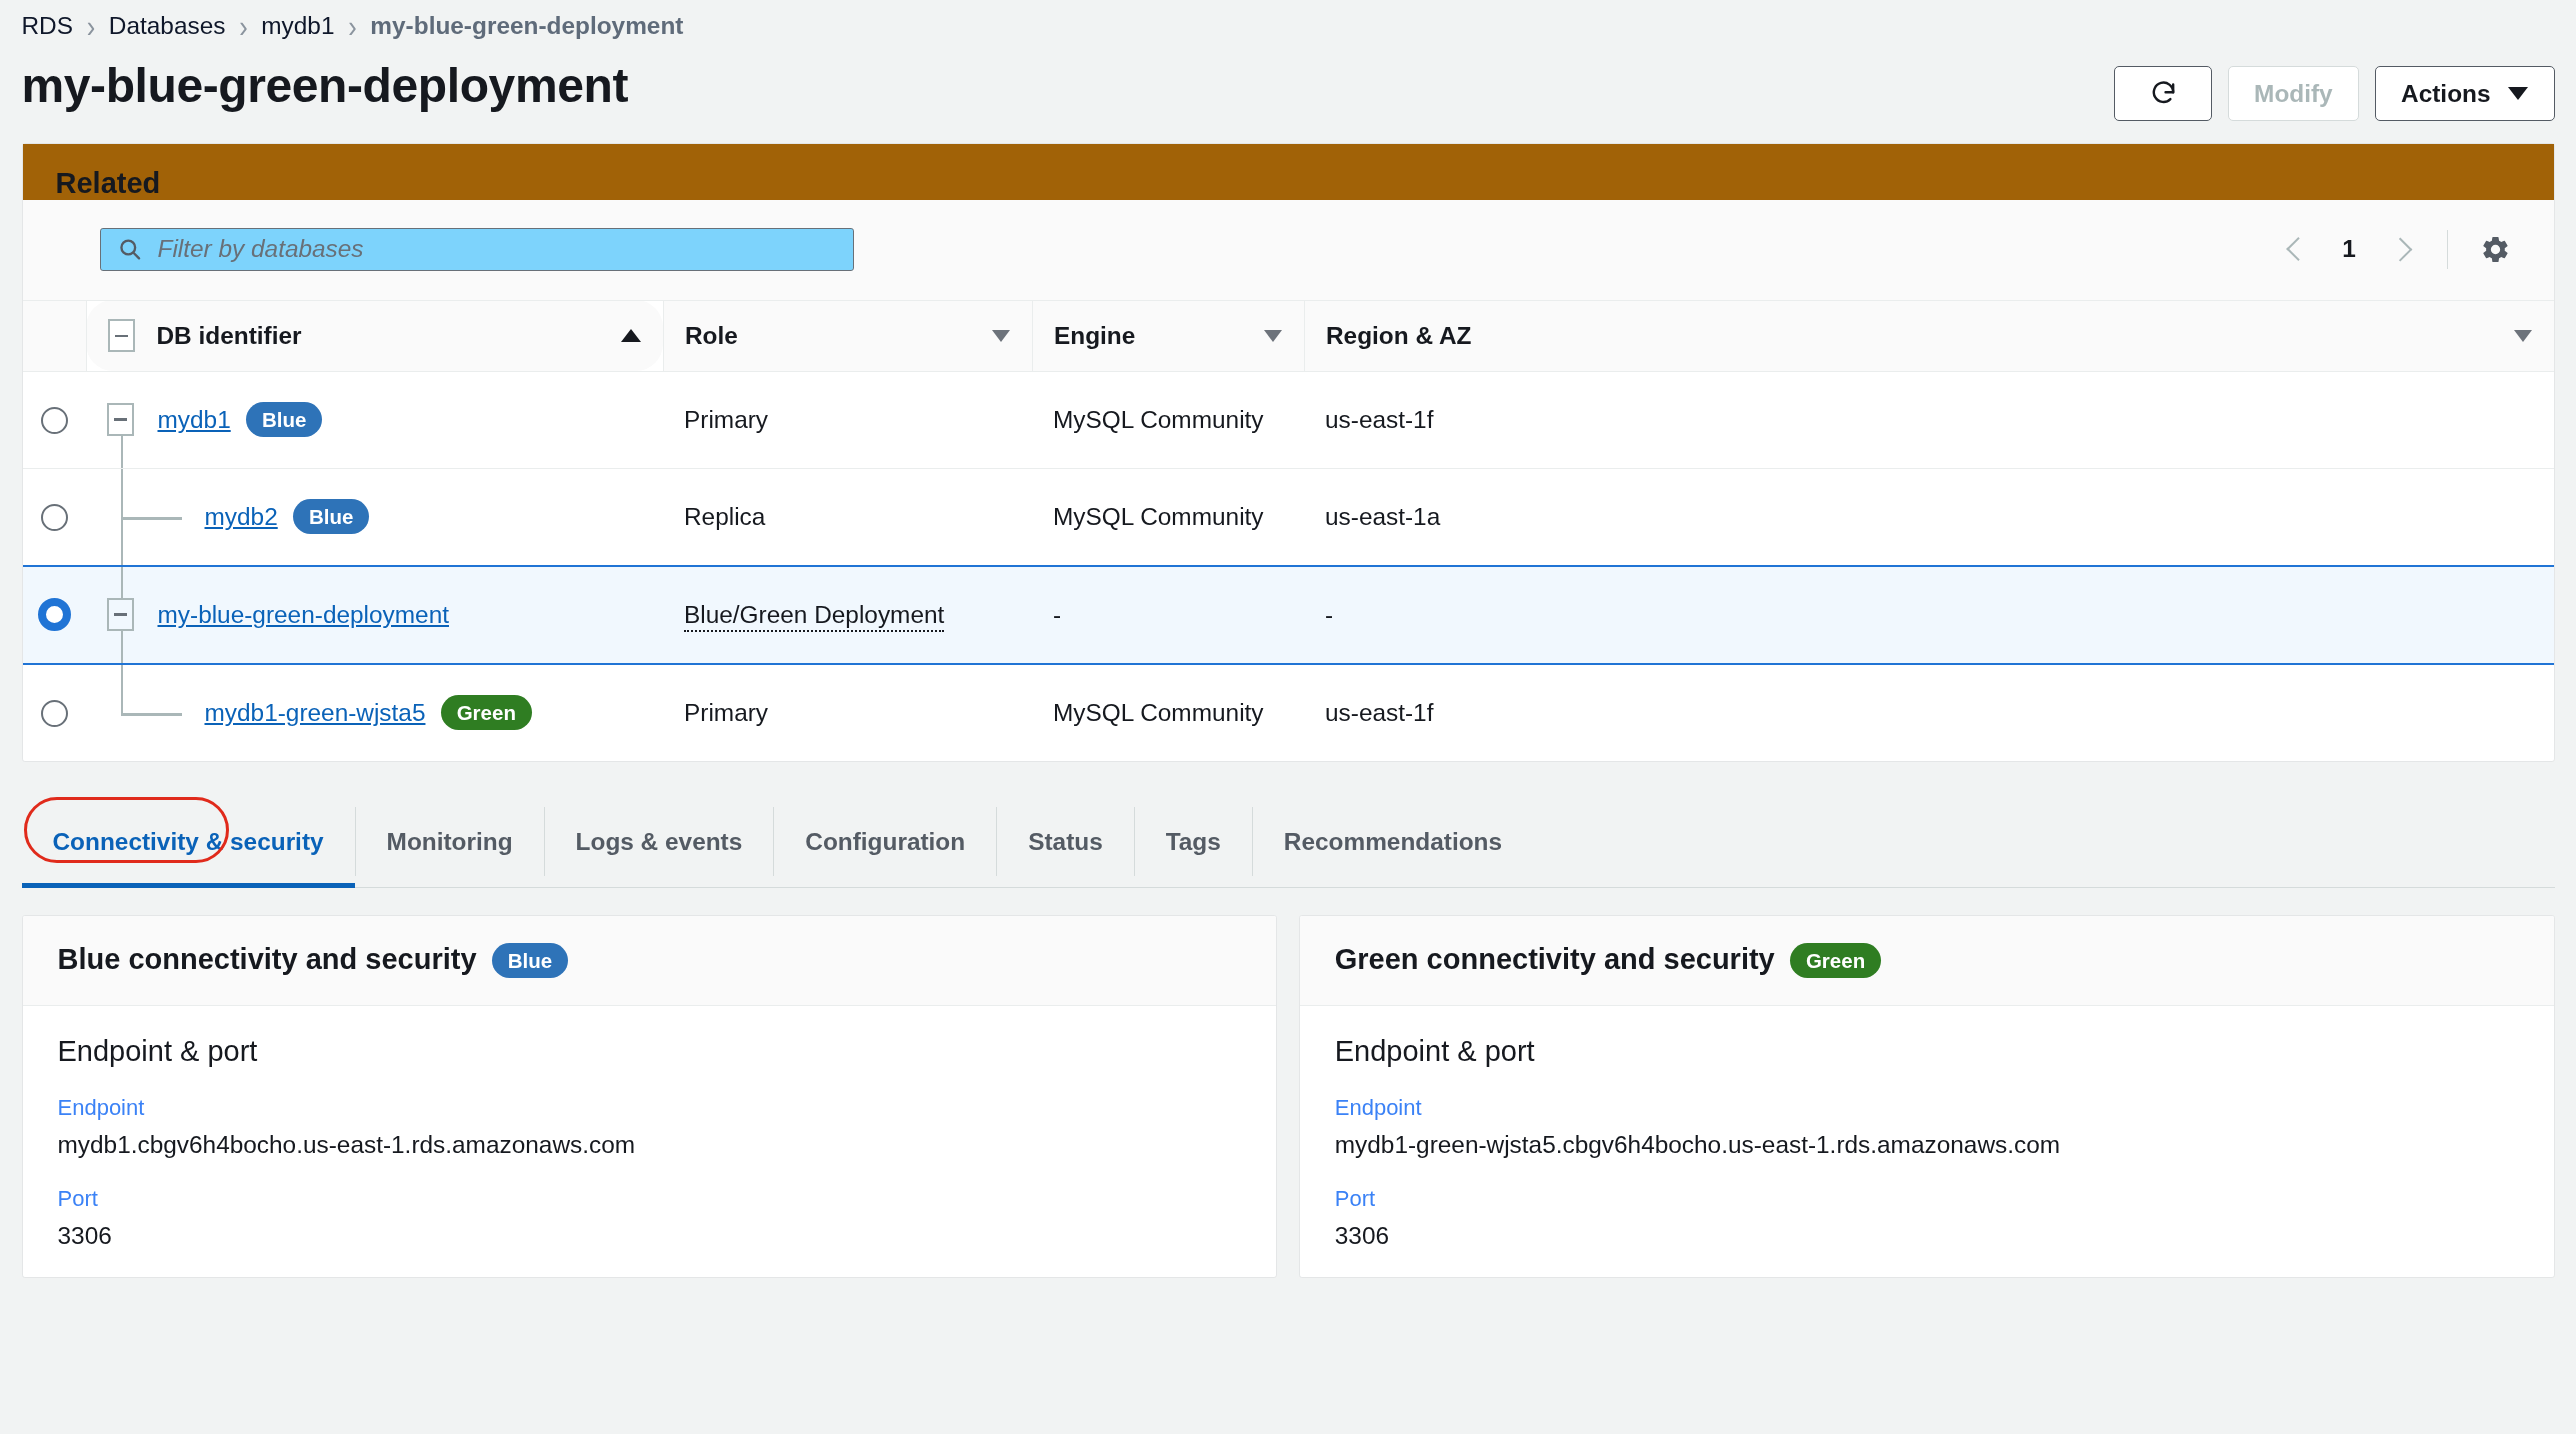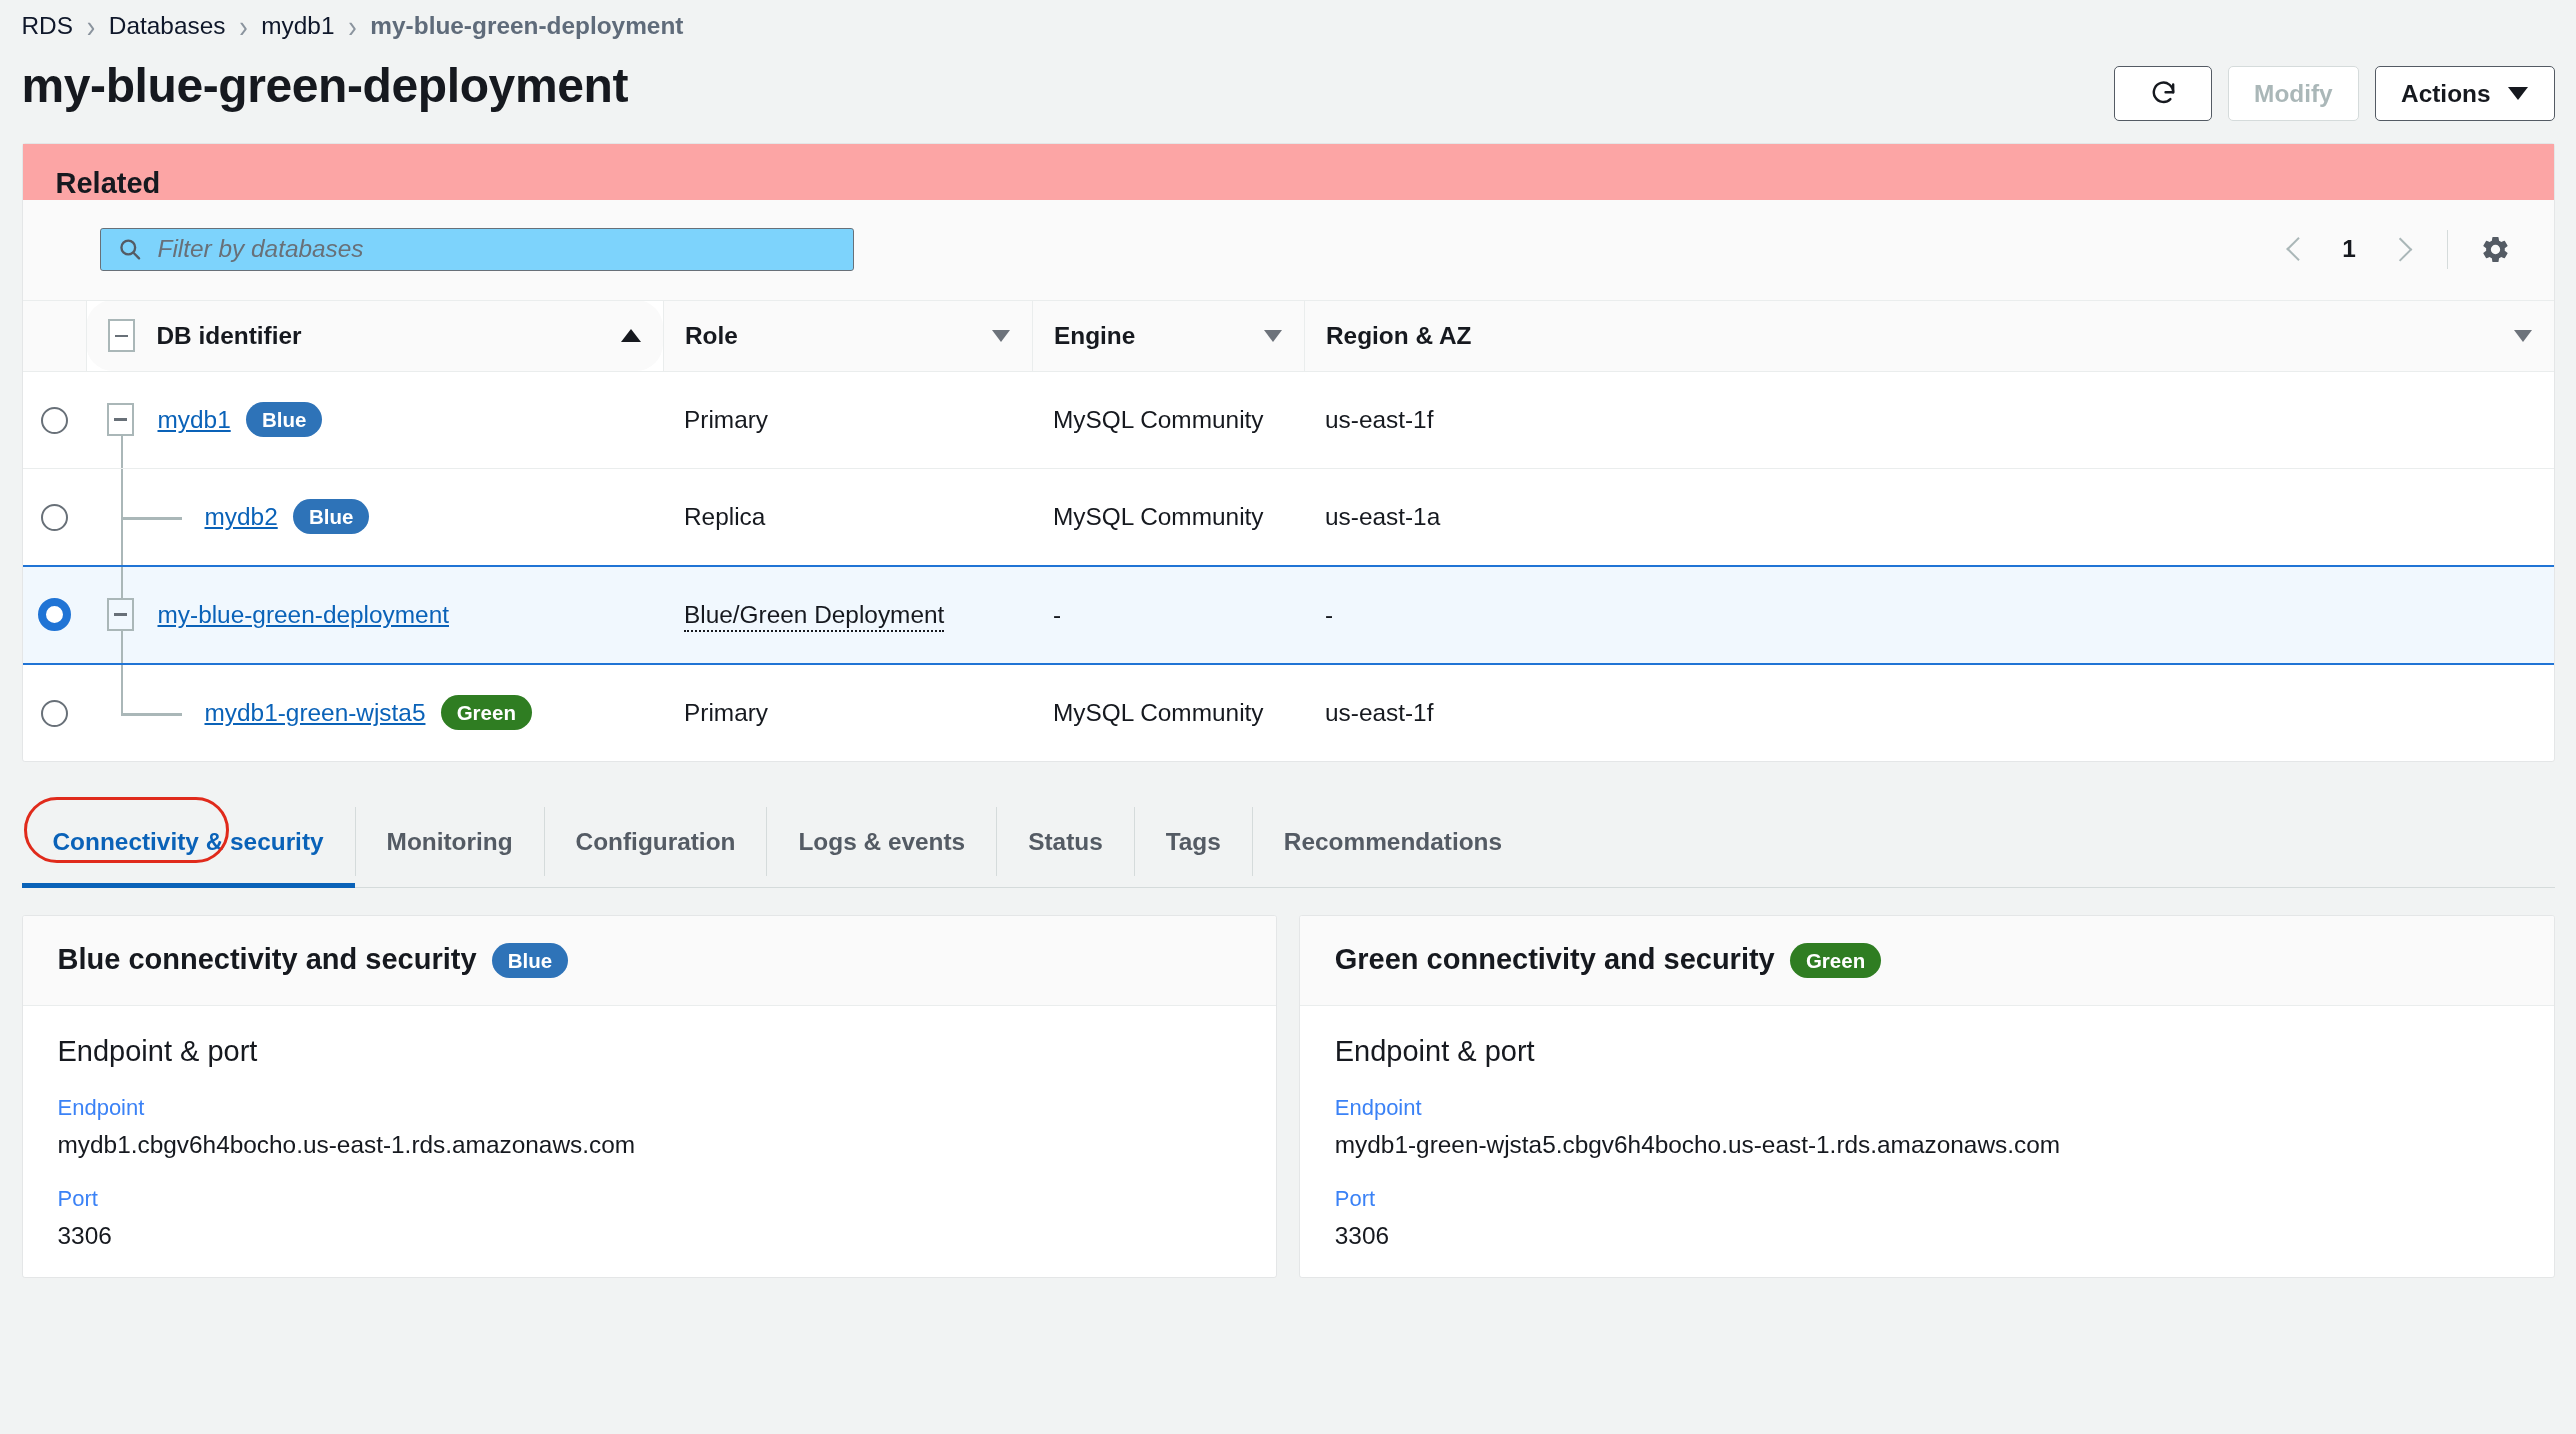--- a/index.html
+++ b/index.html
@@ -82,21 +82,21 @@
   .card {
     background: #fff;
     border: 1px solid #e4e6e7;
     border-radius: 2.9px;
   }
   .related-card {
     margin: 21.5px 21.5px 0 21.5px;
     padding-bottom: 0;
   }
   .related-head {
-    background: #fca5a5;
+    background: #a16207;
     padding: 23.5px 33px 0 33px;
   }
   .related-title {
     font-size: 29px;
     font-weight: 700;
     color: #16191f;
   }
   .filter-row {
     background: #fafafa;
     display: flex;
@@ -580,22 +580,22 @@
         <td>us-east-1f</td>
       </tr>
 
     </tbody>
   </table>
 </div>
 
 <div class="tabs">
   <div class="tab tab-active">Connectivity &amp; security</div>
   <div class="tab">Monitoring</div>
+  <div class="tab">Logs &amp; events</div>
   <div class="tab">Configuration</div>
-  <div class="tab">Logs &amp; events</div>
   <div class="tab">Status</div>
   <div class="tab">Tags</div>
   <div class="tab">Recommendations</div>
   <div class="tab-annot"></div>
 </div>
 
 <div class="panels">
 
   <div class="panel">
     <div class="panel-head">

